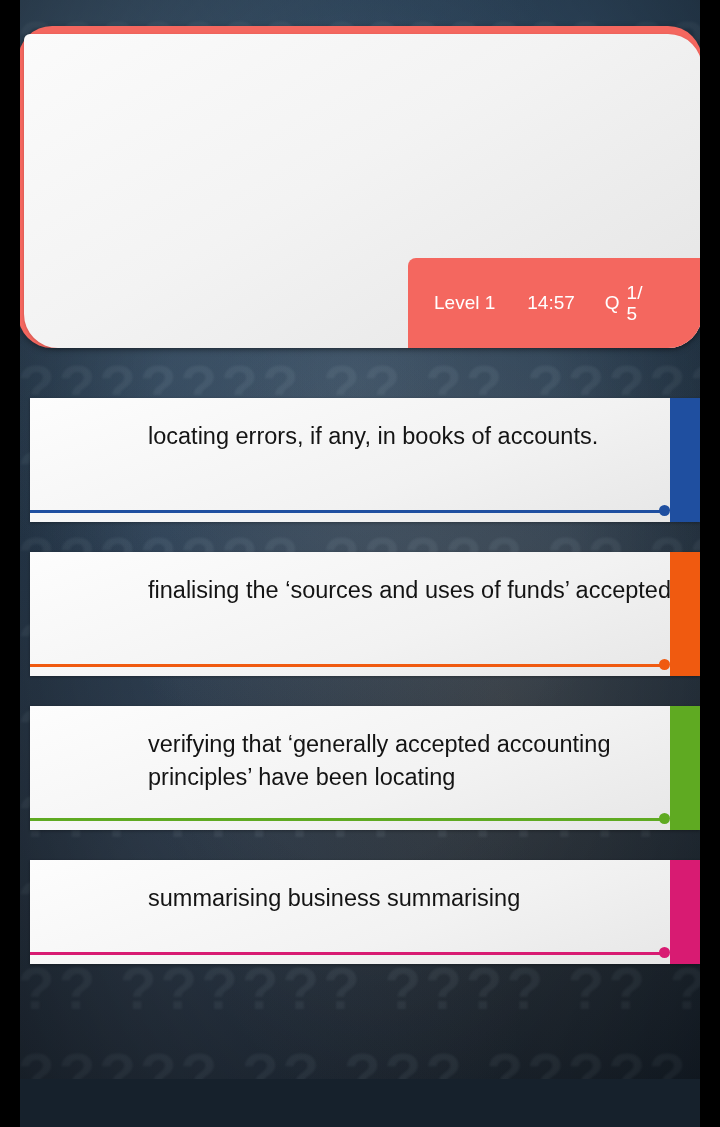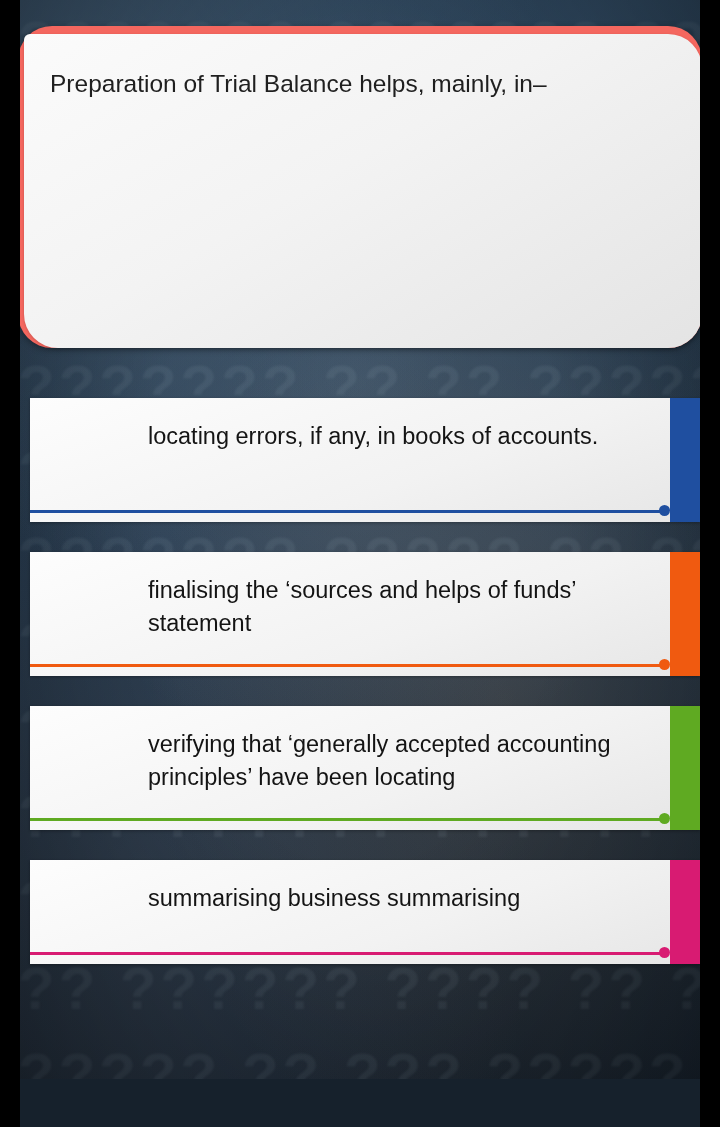--- a/index.html
+++ b/index.html
@@ -228,21 +228,26 @@
   </div>
   <div class="vig"></div>
 </div>
 
 <div class="sidebar-left"></div>
 <div class="sidebar-right"></div>
 
 <div id="question-card">
   <div class="q-pink"></div>
   <div class="q-white"></div>
-  <div class="q-text">Preparation of Trial Balance helps, mainly, in–</div>
+  <div class="q-status">
+    <span class="level">Level 1</span>
+    <span class="timer">14:57</span>
+    <span class="qlab">Q</span>
+    <span class="qfrac"><span>1/</span><br><span>5</span></span>
+  </div>
 </div>
 
 <div class="options">
 
   <div class="option" style="color:#1f4fa0">
     <div class="edge" style="background:#1f4fa0"></div>
     <div class="numwrap">
       <div class="num">1</div>
     </div>
     <div class="body">
@@ -253,21 +258,21 @@
       <div class="dot"></div>
     </div>
   </div>
 
   <div class="option" style="color:#f05a10">
     <div class="edge" style="background:#f05a10"></div>
     <div class="numwrap">
       <div class="num">2</div>
     </div>
     <div class="body">
-      <div class="label">finalising the ‘sources and helps of funds’ statement</div>
+      <div class="label">finalising the ‘sources and uses of funds’ accepted</div>
     </div>
     <div class="rule">
       <div class="line"></div>
       <div class="dot"></div>
     </div>
   </div>
 
   <div class="option" style="color:#5faa22">
     <div class="edge" style="background:#5faa22"></div>
     <div class="numwrap">

